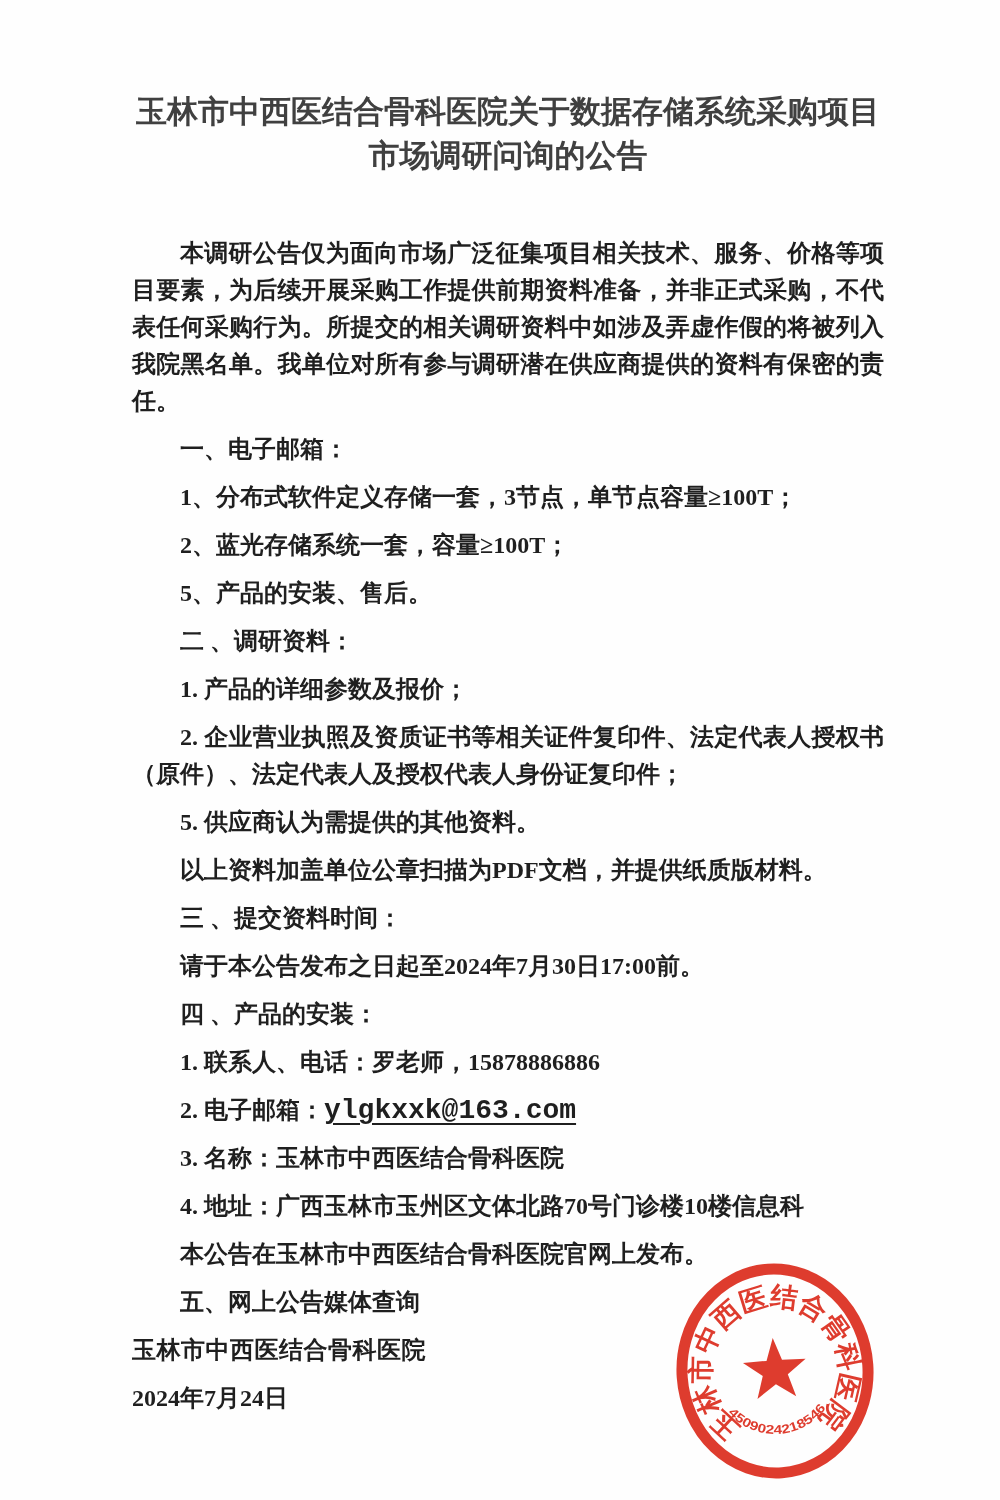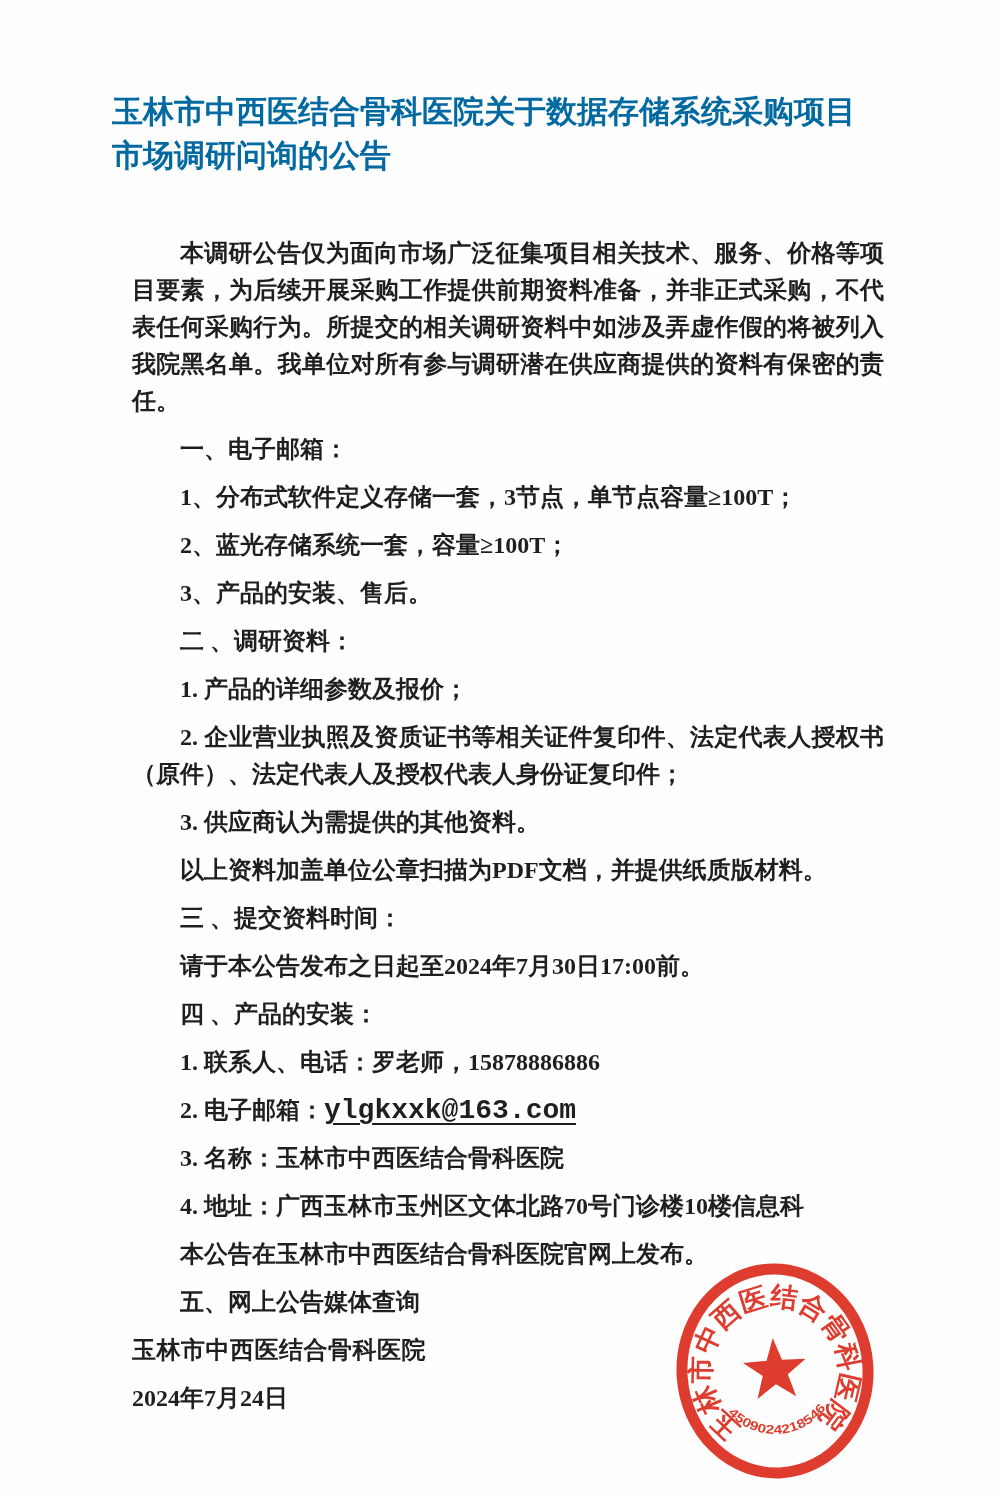--- a/index.html
+++ b/index.html
@@ -13,27 +13,28 @@
     font-family: "Liberation Serif", "DejaVu Serif", serif;
     color: #1f1f1f;
   }
   .content {
     position: absolute;
     top: 90px;
     left: 132px;
     width: 752px;
   }
   .doc-title {
+    text-align: center;
     font-family: "Liberation Sans", "DejaVu Sans", sans-serif;
     font-weight: 700;
     font-size: 31px;
     line-height: 44px;
     letter-spacing: 0px;
     margin: 0 -20px 57px -20px;
-    color: #0369a1;
+    color: #404040;
   }
   .body-text p {
     margin: 0 0 11px 0;
     font-size: 24px;
     line-height: 37px;
     text-align: justify;
     text-indent: 48px;
     letter-spacing: 0px;
     word-break: break-all;
     font-weight: bold;
@@ -93,26 +94,26 @@
       <div>玉林市中西医结合骨科医院关于数据存储系统采购项目</div>
       <div>市场调研问询的公告</div>
     </div>
 
     <div class="body-text">
       <p>本调研公告仅为面向市场广泛征集项目相关技术、服务、价格等项目要素，为后续开展采购工作提供前期资料准备，并非正式采购，不代表任何采购行为。所提交的相关调研资料中如涉及弄虚作假的将被列入我院黑名单。我单位对所有参与调研潜在供应商提供的资料有保密的责任。</p>
 
       <p>一、电子邮箱：</p>
       <p>1、分布式软件定义存储一套，3节点，单节点容量≥100T；</p>
       <p>2、蓝光存储系统一套，容量≥100T；</p>
-      <p>3、产品的安装、售后。</p>
+      <p>5、产品的安装、售后。</p>
 
       <p>二 、调研资料：</p>
       <p>1. 产品的详细参数及报价；</p>
       <p>2. 企业营业执照及资质证书等相关证件复印件、法定代表人授权书（原件）、法定代表人及授权代表人身份证复印件；</p>
-      <p>3. 供应商认为需提供的其他资料。</p>
+      <p>5. 供应商认为需提供的其他资料。</p>
       <p>以上资料加盖单位公章扫描为PDF文档，并提供纸质版材料。</p>
 
       <p>三 、提交资料时间：</p>
       <p>请于本公告发布之日起至2024年7月30日17:00前。</p>
 
       <p>四 、产品的安装：</p>
       <p>1. 联系人、电话：罗老师，15878886886</p>
       <p><span>2. 电子邮箱：</span><a class="email-link">ylgkxxk@163.com</a></p>
       <p>3. 名称：玉林市中西医结合骨科医院</p>
       <p>4. 地址：广西玉林市玉州区文体北路70号门诊楼10楼信息科</p>

